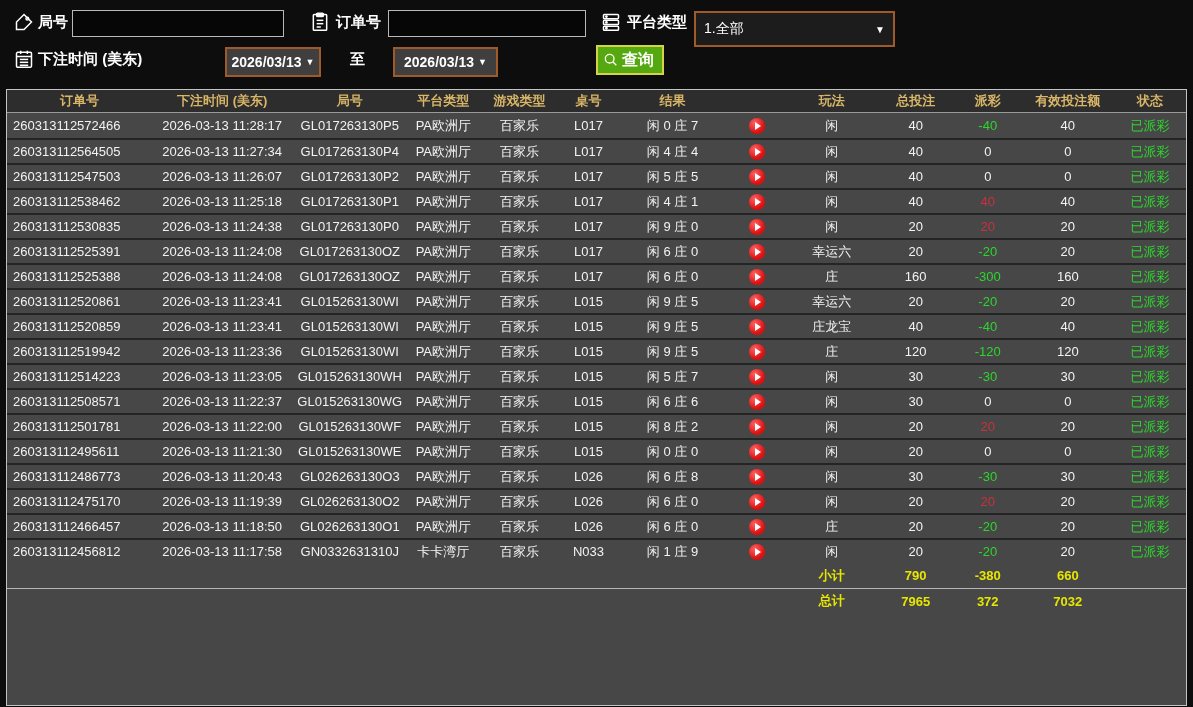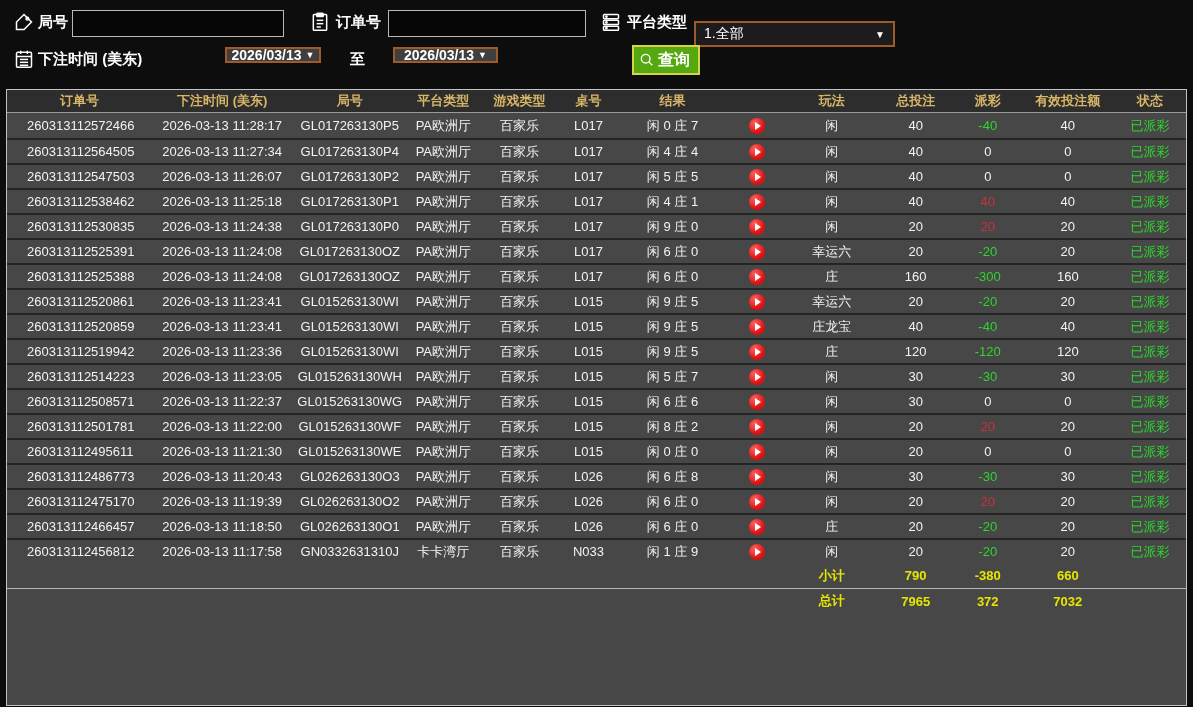--- a/index.html
+++ b/index.html
@@ -14,53 +14,53 @@
   .topbar { position:absolute; left:0; top:0; width:100%; height:88px; }
   .tb-label { position:absolute; font-weight:bold; font-size:15px; color:#ffffff; white-space:nowrap; }
   .tb-icon { position:absolute; width:20px; height:20px; }
   .tb-icon svg { width:100%; height:100%; stroke:#ffffff; fill:none; stroke-width:1.8; }
   .txt-input {
     position:absolute; background:#060606; border:1px solid #b9b9b9;
     height:27px; color:#fff; font-size:14px; padding:0 6px; outline:none;
   }
   .select-box {
     position:absolute; background:#1c1c1c; border:2px solid #a05a28;
-    height:26px; color:#fff; font-size:14px; display:flex; align-items:center;
-    padding:0 8px; cursor:pointer;margin-top:10px;
+    height:36px; color:#fff; font-size:14px; display:flex; align-items:center;
+    padding:0 8px; cursor:pointer;
   }
   .select-box .caret { margin-left:auto; font-size:10px; color:#fff; }
   .date-box {
     position:absolute; background:#3f3f3f; border:2px solid #a05a28;
-    height:16px; color:#fff; font-weight:bold; font-size:14px;
+    height:30px; color:#fff; font-weight:bold; font-size:14px;
     display:flex; align-items:center; justify-content:center; gap:4px; cursor:pointer;
   }
   .date-box .caret { font-size:9px; }
   .search-btn {
     position:absolute; background:#55a80f; border:2px solid #d6d24a;
     height:30px; color:#fff; font-weight:bold; font-size:16px;
-    display:flex; align-items:center; padding:0 8px 0 5px; gap:3px; cursor:pointer;margin-left:36px;
+    display:flex; align-items:center; padding:0 8px 0 5px; gap:3px; cursor:pointer;
   }
   .search-btn svg { width:16px; height:16px; stroke:#fff; fill:none; stroke-width:2; }
   
   .grid-wrap {
     position:absolute; left:6px; right:6px; top:89px; bottom:1px;
     border:1px solid #c4c4c4; background:#474747;
   }
   table { width:100%; border-collapse:separate; border-spacing:0; table-layout:fixed; }
   thead th {
     background:#2d2d2d; color:#d8b567; font-weight:bold; font-size:13px;
     height:23px; border-bottom:1px solid #9a9a9a; white-space:nowrap; overflow:hidden;
   }
   tbody td {
     background:#474747; color:#f2f2f2; font-size:13px; height:25px;
     text-align:center; border-top:2px solid #242424; white-space:nowrap; overflow:hidden;
     vertical-align:middle;
   }
   tbody tr:first-child td { border-top:none; }
-  td.left { text-align:left; padding-left:20px; }
+  td.left { text-align:left; padding-left:6px; }
   td.pos { color:#c8313e; }
   td.neg { color:#2ed52e; }
   td.status { color:#2ed52e; }
   tr.foot td {
     background:#474747; border-top:1px solid #b5b5b5; height:25px;
     color:#e6e600; font-weight:bold; font-size:13px; 
   }
   .playbtn {
     width:16px; height:16px; border-radius:50%;
     background:radial-gradient(circle at 35% 30%, #ff6060, #dd0f0f 65%);

